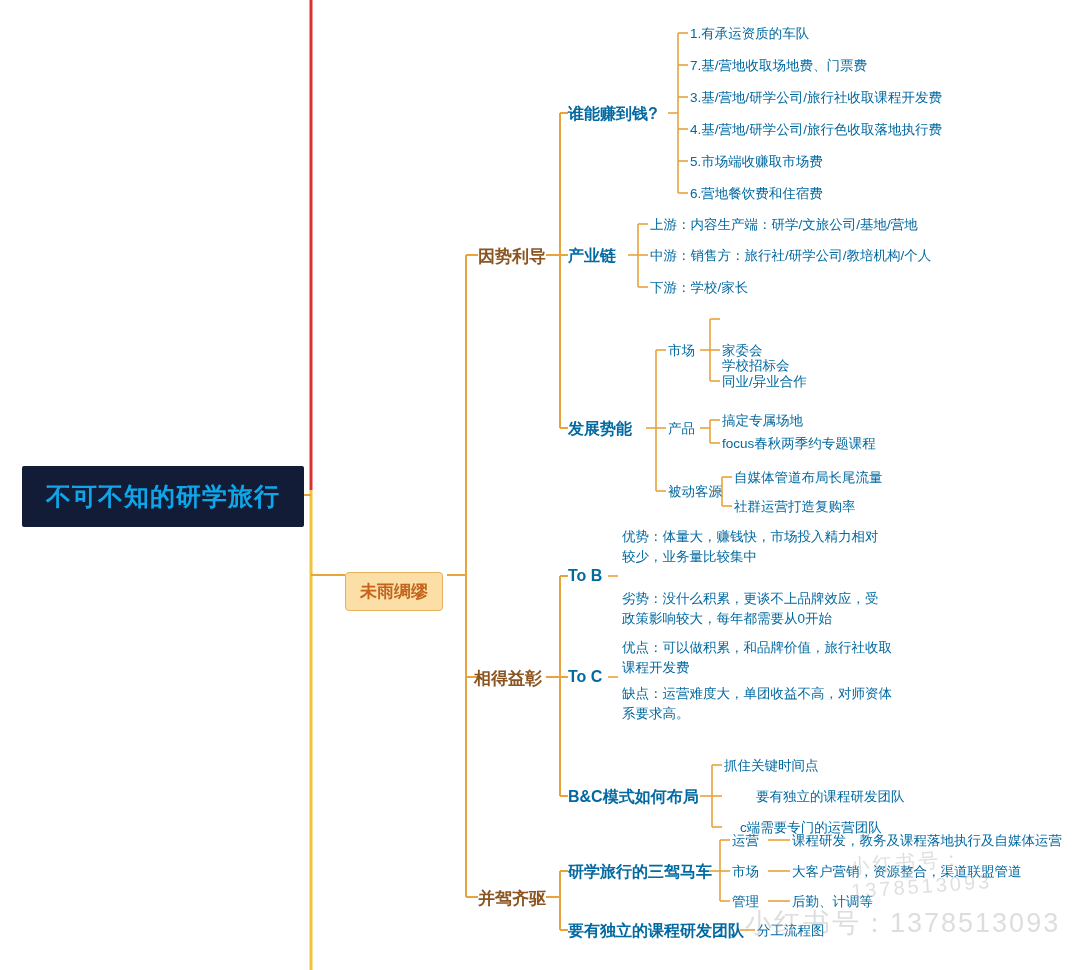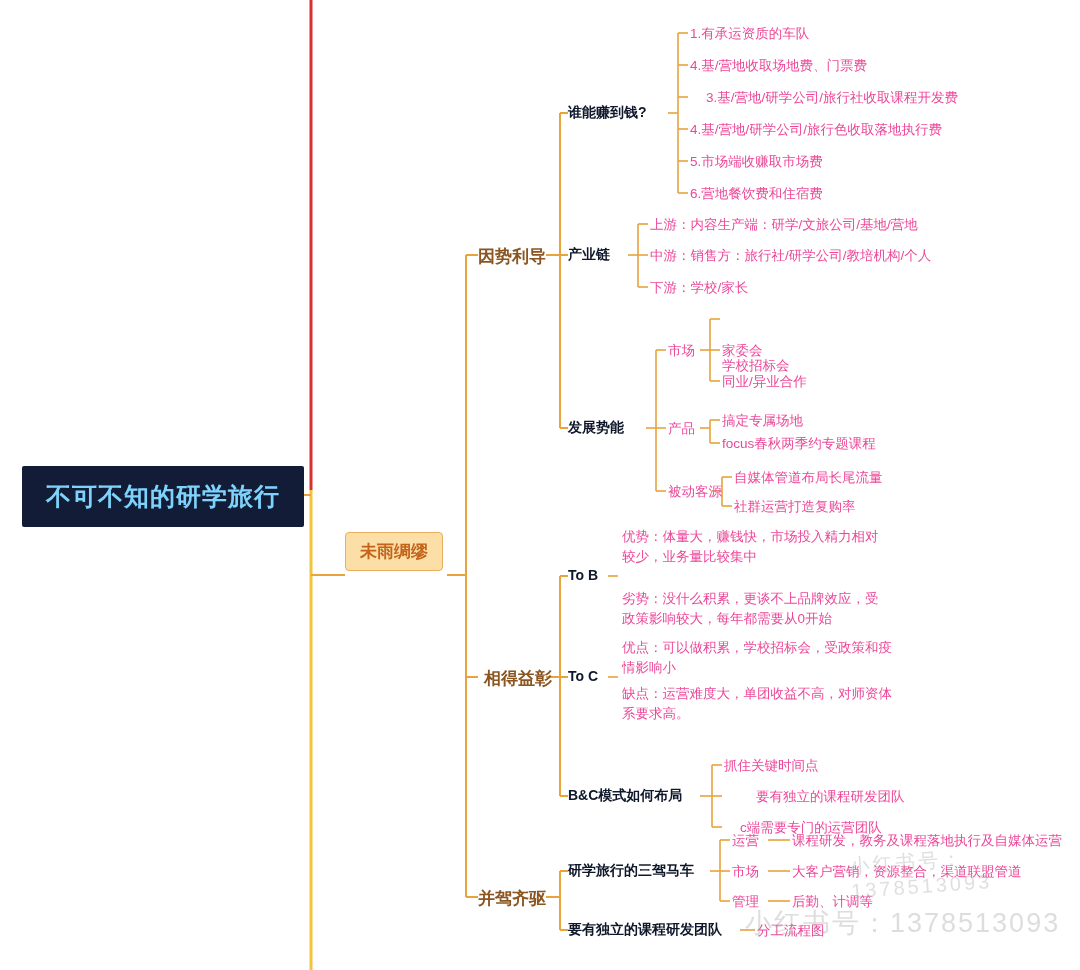--- a/index.html
+++ b/index.html
@@ -21,21 +21,21 @@
     height: 970px;
   }
   .node {
     position: absolute;
     box-sizing: border-box;
     white-space: nowrap;
   }
   
   .root-node {
     background: #121c36;
-    color: #7dd3fc;
+    color: #0ea5e9;
     font-size: 25px;
     font-weight: 600;
     letter-spacing: 1px;
     padding: 14px 24px;
     border-radius: 2px;
     left: 22px;
     top: 466px;
   }
   
   .l1-box {
@@ -48,27 +48,27 @@
     border: 1px solid #e8b05c;
   }
   
   .l1-plain {
     color: #8a5520;
     font-weight: bold;
     font-size: 17px;
   }
   
   .l2 {
-    color: #0f172a;
+    color: #0369a1;
     font-weight: bold;
-    font-size: 14px;
+    font-size: 16px;
   }
   
   .l3 {
-    color: #ec4899;
+    color: #0369a1;
     font-size: 13.5px;
     font-weight: normal;
   }
   .l3.wrap {
     white-space: normal;
     line-height: 1.5;
   }
   .watermark {
     position: absolute;
     color: rgba(150,150,150,0.32);
@@ -172,33 +172,33 @@
   <path d="M720,901 L730,901" stroke="#e8a33d" stroke-width="1.6" fill="none"></path>
   <path d="M768,840 L790,840" stroke="#e8a33d" stroke-width="1.6" fill="none"></path>
   <path d="M768,871 L790,871" stroke="#e8a33d" stroke-width="1.6" fill="none"></path>
   <path d="M768,901 L790,901" stroke="#e8a33d" stroke-width="1.6" fill="none"></path>
 
   <path d="M740,930 L755,930" stroke="#e8a33d" stroke-width="1.6" fill="none"></path>
 </svg>
 
 <div class="node root-node">不可不知的研学旅行</div>
 
-<div class="node l1-box" style="left:345px; top:532px;">未雨绸缪</div>
+<div class="node l1-box" style="left:345px; top:572px;">未雨绸缪</div>
 
 <div class="node l1-plain" style="left:478px; top:245px;">因势利导</div>
-<div class="node l1-plain" style="left:484px; top:667px;">相得益彰</div>
+<div class="node l1-plain" style="left:474px; top:667px;">相得益彰</div>
 <div class="node l1-plain" style="left:478px; top:887px;">并驾齐驱</div>
 
 <div class="node l2" style="left:568px; top:104px;">谁能赚到钱?</div>
 <div class="node l2" style="left:568px; top:246px;">产业链</div>
 <div class="node l2" style="left:568px; top:419px;">发展势能</div>
 
 <div class="node l3" style="left:690px; top:25px;">1.有承运资质的车队</div>
-<div class="node l3" style="left:690px; top:57px;">4.基/营地收取场地费、门票费</div>
-<div class="node l3" style="left:690px; top:89px;margin-left:16px;">3.基/营地/研学公司/旅行社收取课程开发费</div>
+<div class="node l3" style="left:690px; top:57px;">7.基/营地收取场地费、门票费</div>
+<div class="node l3" style="left:690px; top:89px;">3.基/营地/研学公司/旅行社收取课程开发费</div>
 <div class="node l3" style="left:690px; top:121px;">4.基/营地/研学公司/旅行色收取落地执行费</div>
 <div class="node l3" style="left:690px; top:153px;">5.市场端收赚取市场费</div>
 <div class="node l3" style="left:690px; top:185px;">6.营地餐饮费和住宿费</div>
 
 <div class="node l3" style="left:650px; top:216px;">上游：内容生产端：研学/文旅公司/基地/营地</div>
 <div class="node l3" style="left:650px; top:247px;">中游：销售方：旅行社/研学公司/教培机构/个人</div>
 <div class="node l3" style="left:650px; top:279px;">下游：学校/家长</div>
 
 <div class="node l3" style="left:668px; top:342px;">市场</div>
 <div class="node l3" style="left:722px; top:311px;margin-top:46px;">学校招标会</div>
@@ -212,21 +212,21 @@
 <div class="node l3" style="left:668px; top:483px;">被动客源</div>
 <div class="node l3" style="left:734px; top:469px;">自媒体管道布局长尾流量</div>
 <div class="node l3" style="left:734px; top:498px;">社群运营打造复购率</div>
 
 <div class="node l2" style="left:568px; top:567px;">To B</div>
 <div class="node l2" style="left:568px; top:668px;">To C</div>
 <div class="node l2" style="left:568px; top:787px;">B&amp;C模式如何布局</div>
 
 <div class="node l3 wrap" style="left:622px; top:527px; width:262px;">优势：体量大，赚钱快，市场投入精力相对较少，业务量比较集中</div>
 <div class="node l3 wrap" style="left:622px; top:589px; width:262px;">劣势：没什么积累，更谈不上品牌效应，受政策影响较大，每年都需要从0开始</div>
-<div class="node l3 wrap" style="left:622px; top:638px; width:272px;">优点：可以做积累，学校招标会，受政策和疫情影响小</div>
+<div class="node l3 wrap" style="left:622px; top:638px; width:272px;">优点：可以做积累，和品牌价值，旅行社收取课程开发费</div>
 <div class="node l3 wrap" style="left:622px; top:684px; width:272px;">缺点：运营难度大，单团收益不高，对师资体系要求高。</div>
 
 <div class="node l3" style="left:724px; top:757px;">抓住关键时间点</div>
 <div class="node l3" style="left:724px; top:788px;margin-left:32px;">要有独立的课程研发团队</div>
 <div class="node l3" style="left:724px; top:819px;margin-left:16px;">c端需要专门的运营团队</div>
 
 <div class="node l2" style="left:568px; top:862px;">研学旅行的三驾马车</div>
 <div class="node l2" style="left:568px; top:921px;">要有独立的课程研发团队</div>
 
 <div class="node l3" style="left:732px; top:832px;">运营</div>

